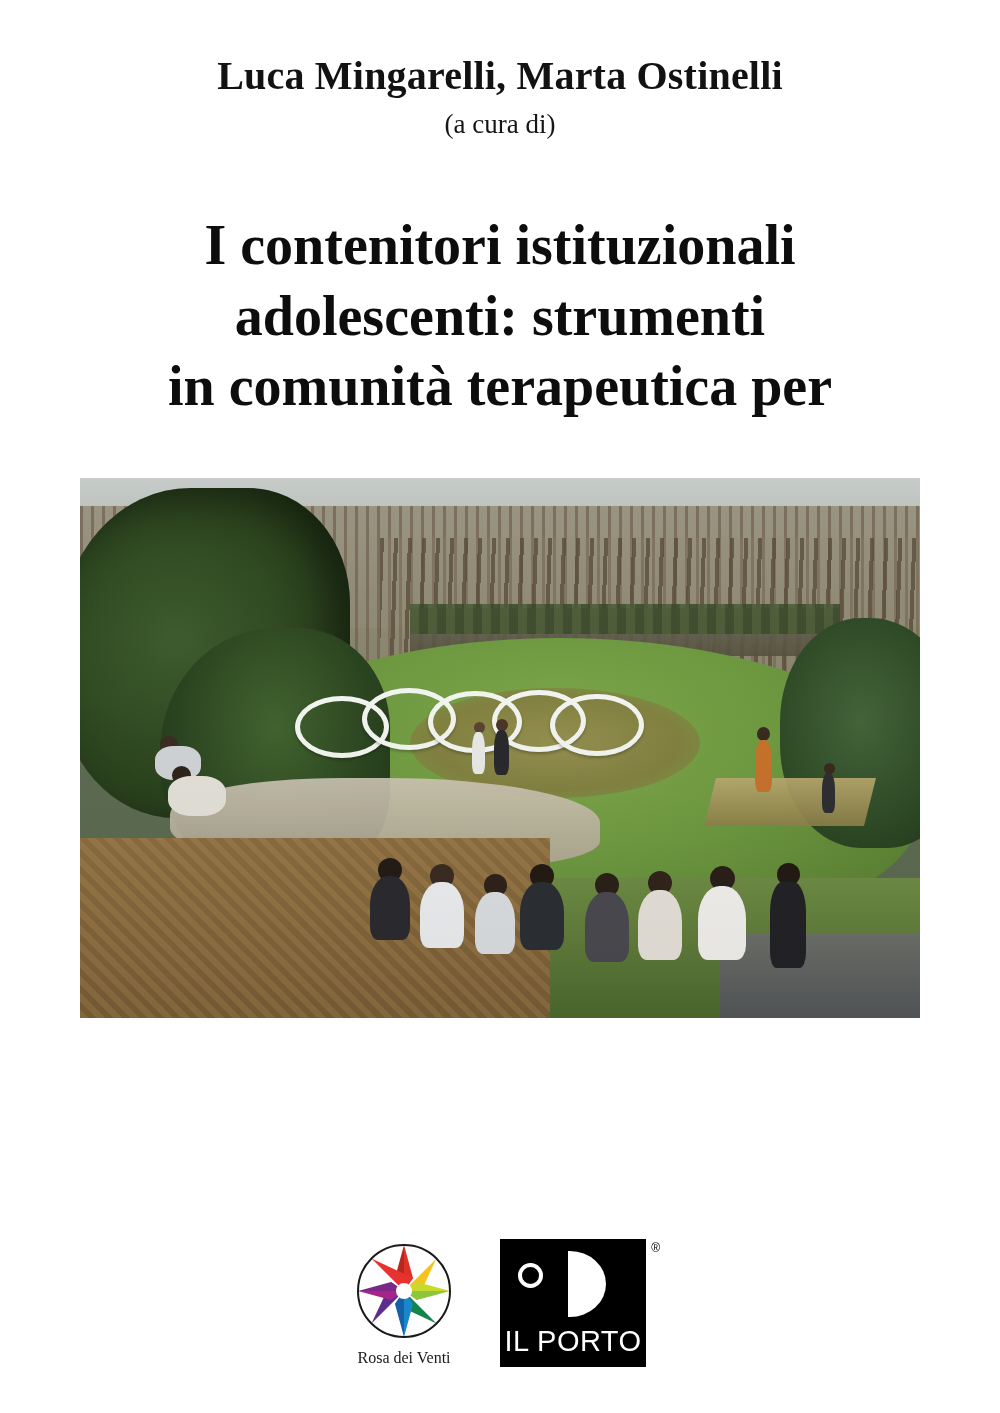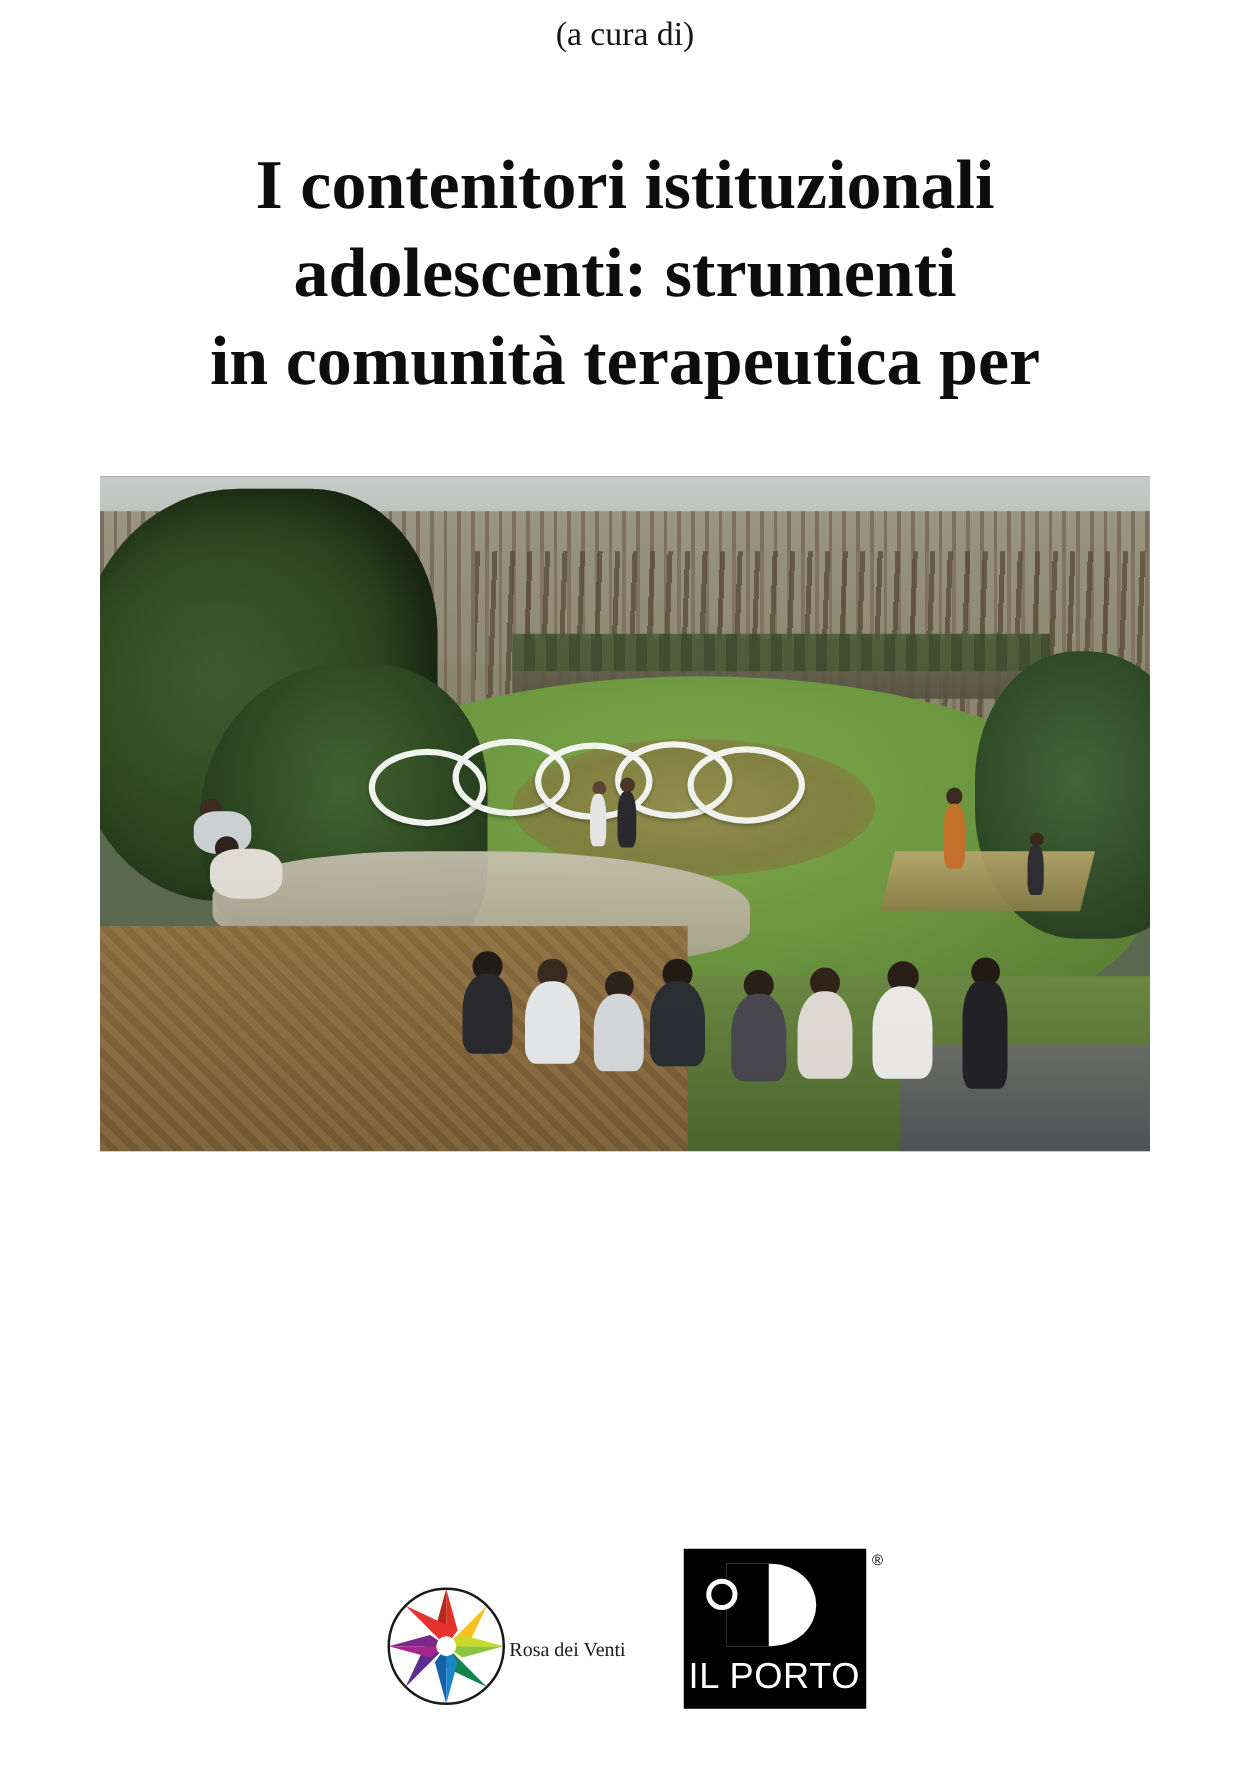--- a/index.html
+++ b/index.html
@@ -206,20 +206,21 @@
     left: 0;
     right: 0;
     bottom: 46px;
     display: flex;
     justify-content: center;
     align-items: flex-end;
     gap: 46px;
   }
   .logo-rosa {
     display: flex;
+    flex-direction: column;
     align-items: center;
   }
   .star-wrap {
     width: 100px;
     height: 100px;
     position: relative;
   }
   .rosa-label {
     margin-top: 8px;
     font-family: "Liberation Serif", serif;
@@ -270,20 +271,21 @@
     font-family: "Liberation Sans", sans-serif;
     font-size: 12px;
     color: #000000;
   }
 </style>
 </head>
 <body>
 
 <div class="cover">
 
+  <div class="authors">Luca Mingarelli, Marta Ostinelli</div>
 
   <div class="editors-note">(a cura di)</div>
 
   <div class="title">
     <div>I contenitori istituzionali</div>
     <div>adolescenti: strumenti</div>
     <div>in comunità terapeutica per</div>
   </div>
 
   <div class="photo-wrap">

